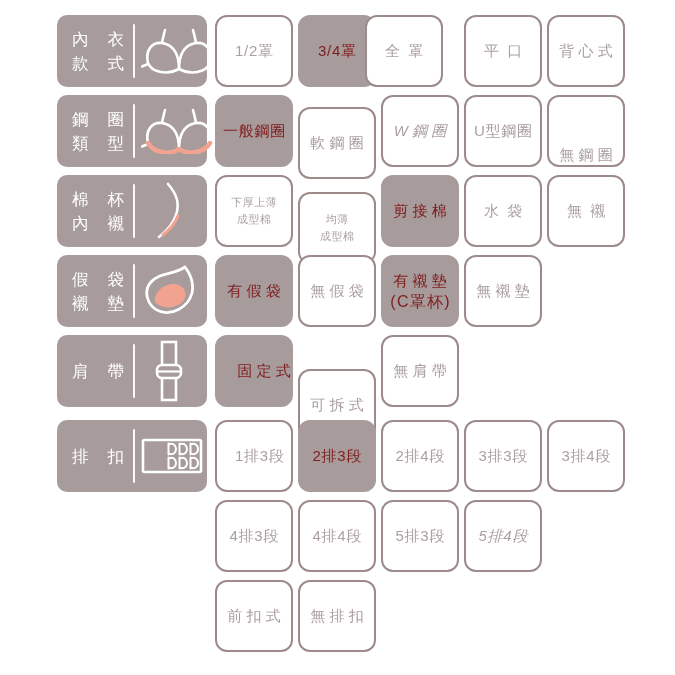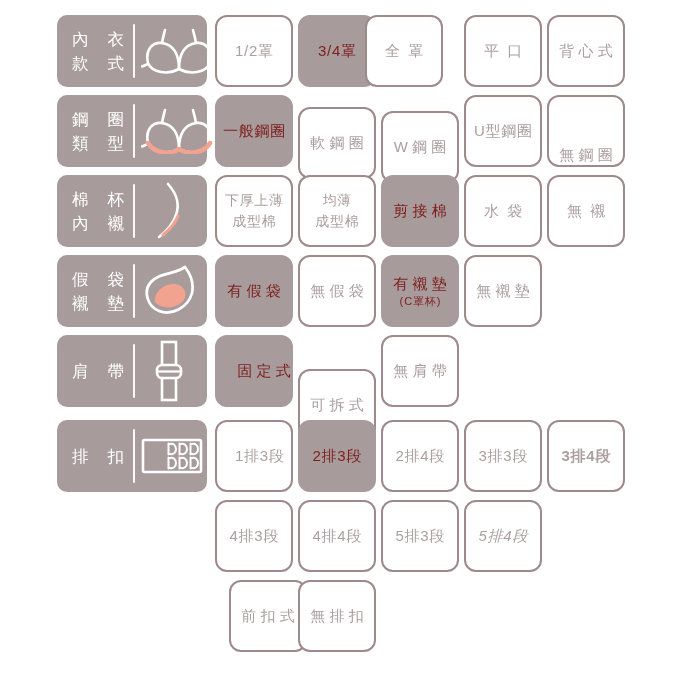--- a/index.html
+++ b/index.html
@@ -16,22 +16,22 @@
   .label-line{display:flex;justify-content:space-between;font-size:16.5px;line-height:1;}
   .divider{width:2px;height:54px;background:rgba(255,255,255,.95);margin:0 6px 0 9px;flex:none;border-radius:1px;}
   .icon-wrap{flex:1;display:flex;align-items:center;justify-content:center;}
   .option{
     width:78px;background:#fff;border:2px solid var(--border);border-radius:12px;
     display:flex;flex-direction:column;align-items:center;justify-content:center;gap:3px;
     color:var(--muted_text);cursor:pointer;padding:0;
   }
   .option.selected{background:var(--mauve);border-color:var(--mauve);color:#7f1d1d;}
   .opt-line{font-size:15px;line-height:1.25;white-space:nowrap;}
-  .opt-line.small{font-size:14px;}
-  .opt-sub{font-size:11px;line-height:1;letter-spacing:.08em;padding-left:.08em;}
+  .opt-line.small{font-size:11px;}
+  .opt-sub{font-size:16px;line-height:1;letter-spacing:.08em;padding-left:.08em;}
   svg{display:block;}
 </style>
 </head>
 <body>
 
 <main id="grid">
     <div class="cell label-block" style="top: 15px;">
       <div class="label-text">
         <span class="label-line">
           <span>內</span>
@@ -93,21 +93,21 @@
           <path d="M38,41 C47,47.5 63,45 69,35" stroke="var(--pink)" stroke-width="4.4" stroke-linecap="round"></path>
         </svg>
       </div>
     </div>
     <div class="cell option selected" role="button" style="top: 95px; left: 215px;">
       <span class="opt-line" style="letter-spacing: 0.05em; padding-left: 0.05em;">一般鋼圈</span>
     </div>
     <div class="cell option" role="button" style="top: 107px; left: 298px; text-align: center;">
       <span class="opt-line" style="letter-spacing: 0.28em; padding-left: 0.28em;">軟鋼圈</span>
     </div>
-    <div class="cell option" role="button" style="top: 111px; left: 381px;">
+    <div class="cell option" role="button" style="top: 95px; left: 381px; font-style: italic;">
       <span class="opt-line" style="letter-spacing: 0.28em; padding-left: 0.28em;">W鋼圈</span>
     </div>
     <div class="cell option" role="button" style="top: 95px; left: 464px;">
       <span class="opt-line" style="letter-spacing: 0.05em; padding-left: 0.05em;">U型鋼圈</span>
     </div>
     <div class="cell option" role="button" style="top: 95px; left: 547px;">
       <span class="opt-line" style="letter-spacing: 0.28em; padding-left: 0.28em; margin-top: 48px;">無鋼圈</span>
     </div>
     <div class="cell label-block" style="top: 175px;">
       <div class="label-text">
@@ -125,21 +125,21 @@
         <svg width="30" height="58" viewBox="0 0 30 58" fill="none">
           <path d="M14,2 C23,12 26,22 22,33 C19,42 13,49 5,55" stroke="#ffffff" stroke-width="2.6" stroke-linecap="round"></path>
           <path d="M24,34 C21,42 15,48 9,53" stroke="var(--pink)" stroke-width="3.2" stroke-linecap="round"></path>
         </svg>
       </div>
     </div>
     <div class="cell option" role="button" style="top: 175px; left: 215px;">
       <span class="opt-line small" style="letter-spacing: 0.05em; padding-left: 0.05em;">下厚上薄</span>
       <span class="opt-line small" style="letter-spacing: 0.05em; padding-left: 0.05em;">成型棉</span>
     </div>
-    <div class="cell option" role="button" style="top: 175px; left: 298px;">
+    <div class="cell option" role="button" style="top: 192px; left: 298px;">
       <span class="opt-line small" style="letter-spacing: 0.05em; padding-left: 0.05em;">均薄</span>
       <span class="opt-line small" style="letter-spacing: 0.05em; padding-left: 0.05em;">成型棉</span>
     </div>
     <div class="cell option selected" role="button" style="top: 175px; left: 381px;">
       <span class="opt-line" style="letter-spacing: 0.28em; padding-left: 0.28em;">剪接棉</span>
     </div>
     <div class="cell option" role="button" style="top: 175px; left: 464px;">
       <span class="opt-line" style="letter-spacing: 0.55em; padding-left: 0.55em;">水袋</span>
     </div>
     <div class="cell option" role="button" style="top: 175px; left: 547px;">
@@ -240,33 +240,33 @@
     <div class="cell option selected" role="button" style="top: 420px; left: 298px;">
       <span class="opt-line" style="letter-spacing: 0.05em; padding-left: 0.05em;">2排3段</span>
     </div>
     <div class="cell option" role="button" style="top: 420px; left: 381px;">
       <span class="opt-line" style="letter-spacing: 0.05em; padding-left: 0.05em;">2排4段</span>
     </div>
     <div class="cell option" role="button" style="top: 420px; left: 464px;">
       <span class="opt-line" style="letter-spacing: 0.05em; padding-left: 0.05em;">3排3段</span>
     </div>
     <div class="cell option" role="button" style="top: 420px; left: 547px;">
-      <span class="opt-line" style="letter-spacing: 0.05em; padding-left: 0.05em; font-weight: bold;">3排4段</span>
+      <span class="opt-line" style="letter-spacing: 0.05em; padding-left: 0.05em;">3排4段</span>
     </div>
     <div class="cell option" role="button" style="top: 500px; left: 215px;">
       <span class="opt-line" style="letter-spacing: 0.05em; padding-left: 0.05em;">4排3段</span>
     </div>
     <div class="cell option" role="button" style="top: 500px; left: 298px;">
       <span class="opt-line" style="letter-spacing: 0.05em; padding-left: 0.05em;">4排4段</span>
     </div>
     <div class="cell option" role="button" style="top: 500px; left: 381px;">
       <span class="opt-line" style="letter-spacing: 0.05em; padding-left: 0.05em;">5排3段</span>
     </div>
     <div class="cell option" role="button" style="top: 500px; left: 464px; font-style: italic;">
       <span class="opt-line" style="letter-spacing: 0.05em; padding-left: 0.05em;">5排4段</span>
     </div>
-    <div class="cell option" role="button" style="top: 580px; left: 229px;">
+    <div class="cell option" role="button" style="top: 580px; left: 215px;">
       <span class="opt-line" style="letter-spacing: 0.28em; padding-left: 0.28em;">前扣式</span>
     </div>
     <div class="cell option" role="button" style="top: 580px; left: 298px;">
       <span class="opt-line" style="letter-spacing: 0.28em; padding-left: 0.28em;">無排扣</span>
     </div>
   </main>
 
 </body></html>

